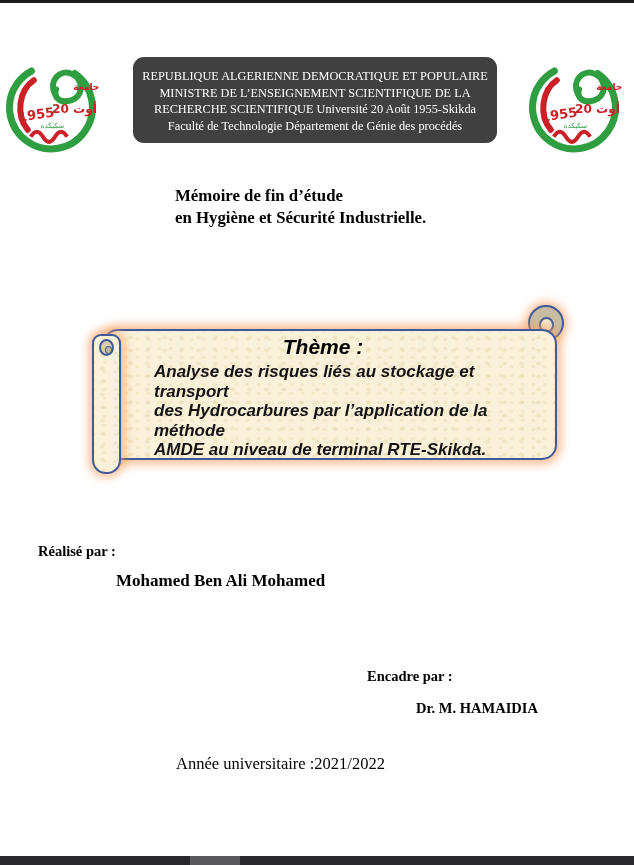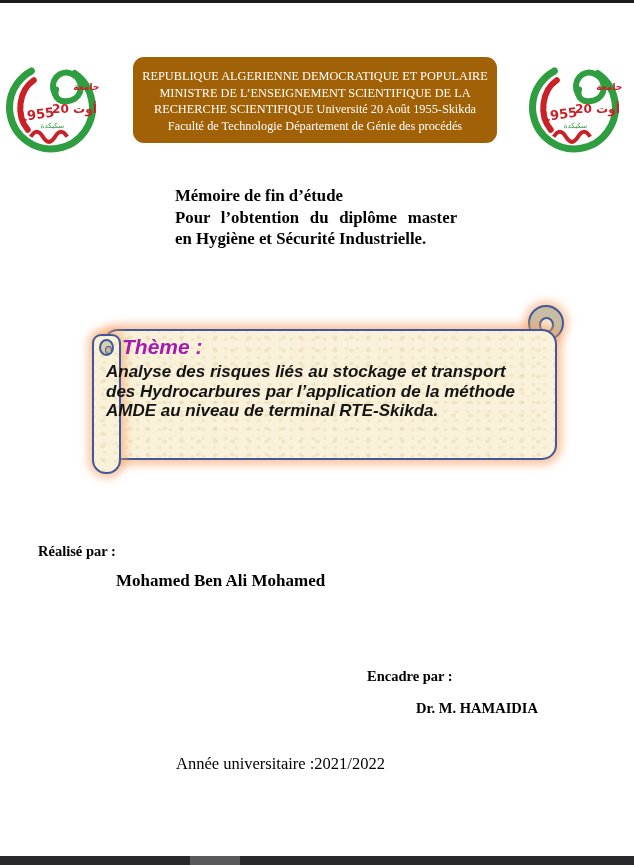--- a/index.html
+++ b/index.html
@@ -7,21 +7,21 @@
   body { background:#ffffff; position:relative; overflow:hidden;
          font-family:"Liberation Serif", serif; }
 
   
   .top-edge { position:absolute; left:0; top:0; width:634px; height:3px; background:#1b1b1d; }
   .bottom-scrollbar { position:absolute; left:0; top:856px; width:634px; height:9px; background:#29292b; }
   .scroll-thumb { position:absolute; left:190px; top:0; width:50px; height:9px; background:#59595c; }
 
   
   .header-box { position:absolute; left:133px; top:57px; width:364px; height:86px;
-                background:#a16207; border-radius:11px; color:#fff; text-align:center;
+                background:#404040; border-radius:11px; color:#fff; text-align:center;
                 padding-top:11px; font-size:12.3px; line-height:16.5px;
                 font-family:"Liberation Serif", serif; }
 
   .logo { position:absolute; width:102px; height:96px; }
   .logo-left  { left:2px;  top:59px; }
   .logo-right { left:525px; top:59px; }
 
   
   .degree { position:absolute; left:175px; top:185px; width:310px;
             font-weight:bold; font-size:16.8px; line-height:21.5px; color:#000; }
@@ -48,22 +48,22 @@
                  border:2px solid #41599a; border-radius:50%; background:#d9cdb0; }
   .roll-spiral::after { content:""; position:absolute; left:4px; top:5px; width:5px; height:6px;
                  border:1.5px solid #41599a; border-radius:50%; background:#c4b694; }
   .banner-curl { position:absolute; left:440px; top:2px; width:36px; height:36px;
                  border:2px solid #41599a; border-radius:50%; background:#c8bda2;
                  box-shadow:0 0 8px 4px rgba(246,158,98,0.60); z-index:1; }
   .banner-curl::after { content:""; position:absolute; left:9px; top:10px; width:11px; height:12px;
                  border:2px solid #41599a; border-radius:50%; background:#f5eed6; }
   .banner-text { position:absolute; left:18px; top:28px; width:430px; z-index:4;
                  font-family:"Liberation Sans", sans-serif; font-style:italic; font-weight:bold; }
-  .theme-label { color:#a21caf; font-size:21px; margin:4px 0 3px 16px; }
-  .theme-line  { color:#141414; font-size:17px; line-height:19.5px; }
+  .theme-label { color:#000000; font-size:21px; margin:4px 0 3px 4px;text-align:center; }
+  .theme-line  { color:#141414; font-size:17px; line-height:19.5px;margin-left:48px; }
 
   
   .author-label     { position:absolute; left:38px;  top:543px; font-weight:bold; font-size:14.5px; }
   .author-name      { position:absolute; left:116px; top:571px; font-weight:bold; font-size:17px; }
   .supervisor-label { position:absolute; left:367px; top:668px; font-weight:bold; font-size:14.5px; }
   .supervisor-name  { position:absolute; left:416px; top:700px; font-weight:bold; font-size:14.5px;text-align:right; }
 
   .academic-year { position:absolute; left:176px; top:754px; font-size:16.5px; }
 
   .arabic { font-family:"DejaVu Sans", sans-serif; }
@@ -99,21 +99,20 @@
     <path d="M31,21 C16,31 13,56 25,70" fill="none" stroke="#c92127" stroke-width="6" stroke-linecap="round"></path>
     <path d="M28,77 q6,-10 12,0 q6,10 12,0 q6,-10 12,0" fill="none" stroke="#c92127" stroke-width="4"></path>
     <text class="arabic" x="70" y="31" font-size="9" font-weight="bold" fill="#c92127">جامعة</text>
     <text class="arabic" x="49" y="53" font-size="12" font-weight="bold" fill="#c92127">20 أوت</text>
     <text class="arabic" x="16" y="62" font-size="13" font-weight="bold" fill="#c92127" transform="rotate(-8 16 62)">1955</text>
     <text class="arabic" x="38" y="68" font-size="7" fill="#2f9e41">سكيكدة</text>
   </svg>
 
   <div class="degree">
     <div>Mémoire de fin d’étude</div>
-    <div class="justified">Pour l’obtention du diplôme master</div>
     <div>en Hygiène et Sécurité Industrielle.</div>
   </div>
 
   <div class="banner">
     <div class="banner-curl"></div>
     <div class="banner-body parchment-fill"></div>
     <div class="banner-roll parchment-fill">
       <div class="roll-spiral"></div>
     </div>
     <div class="banner-text">

